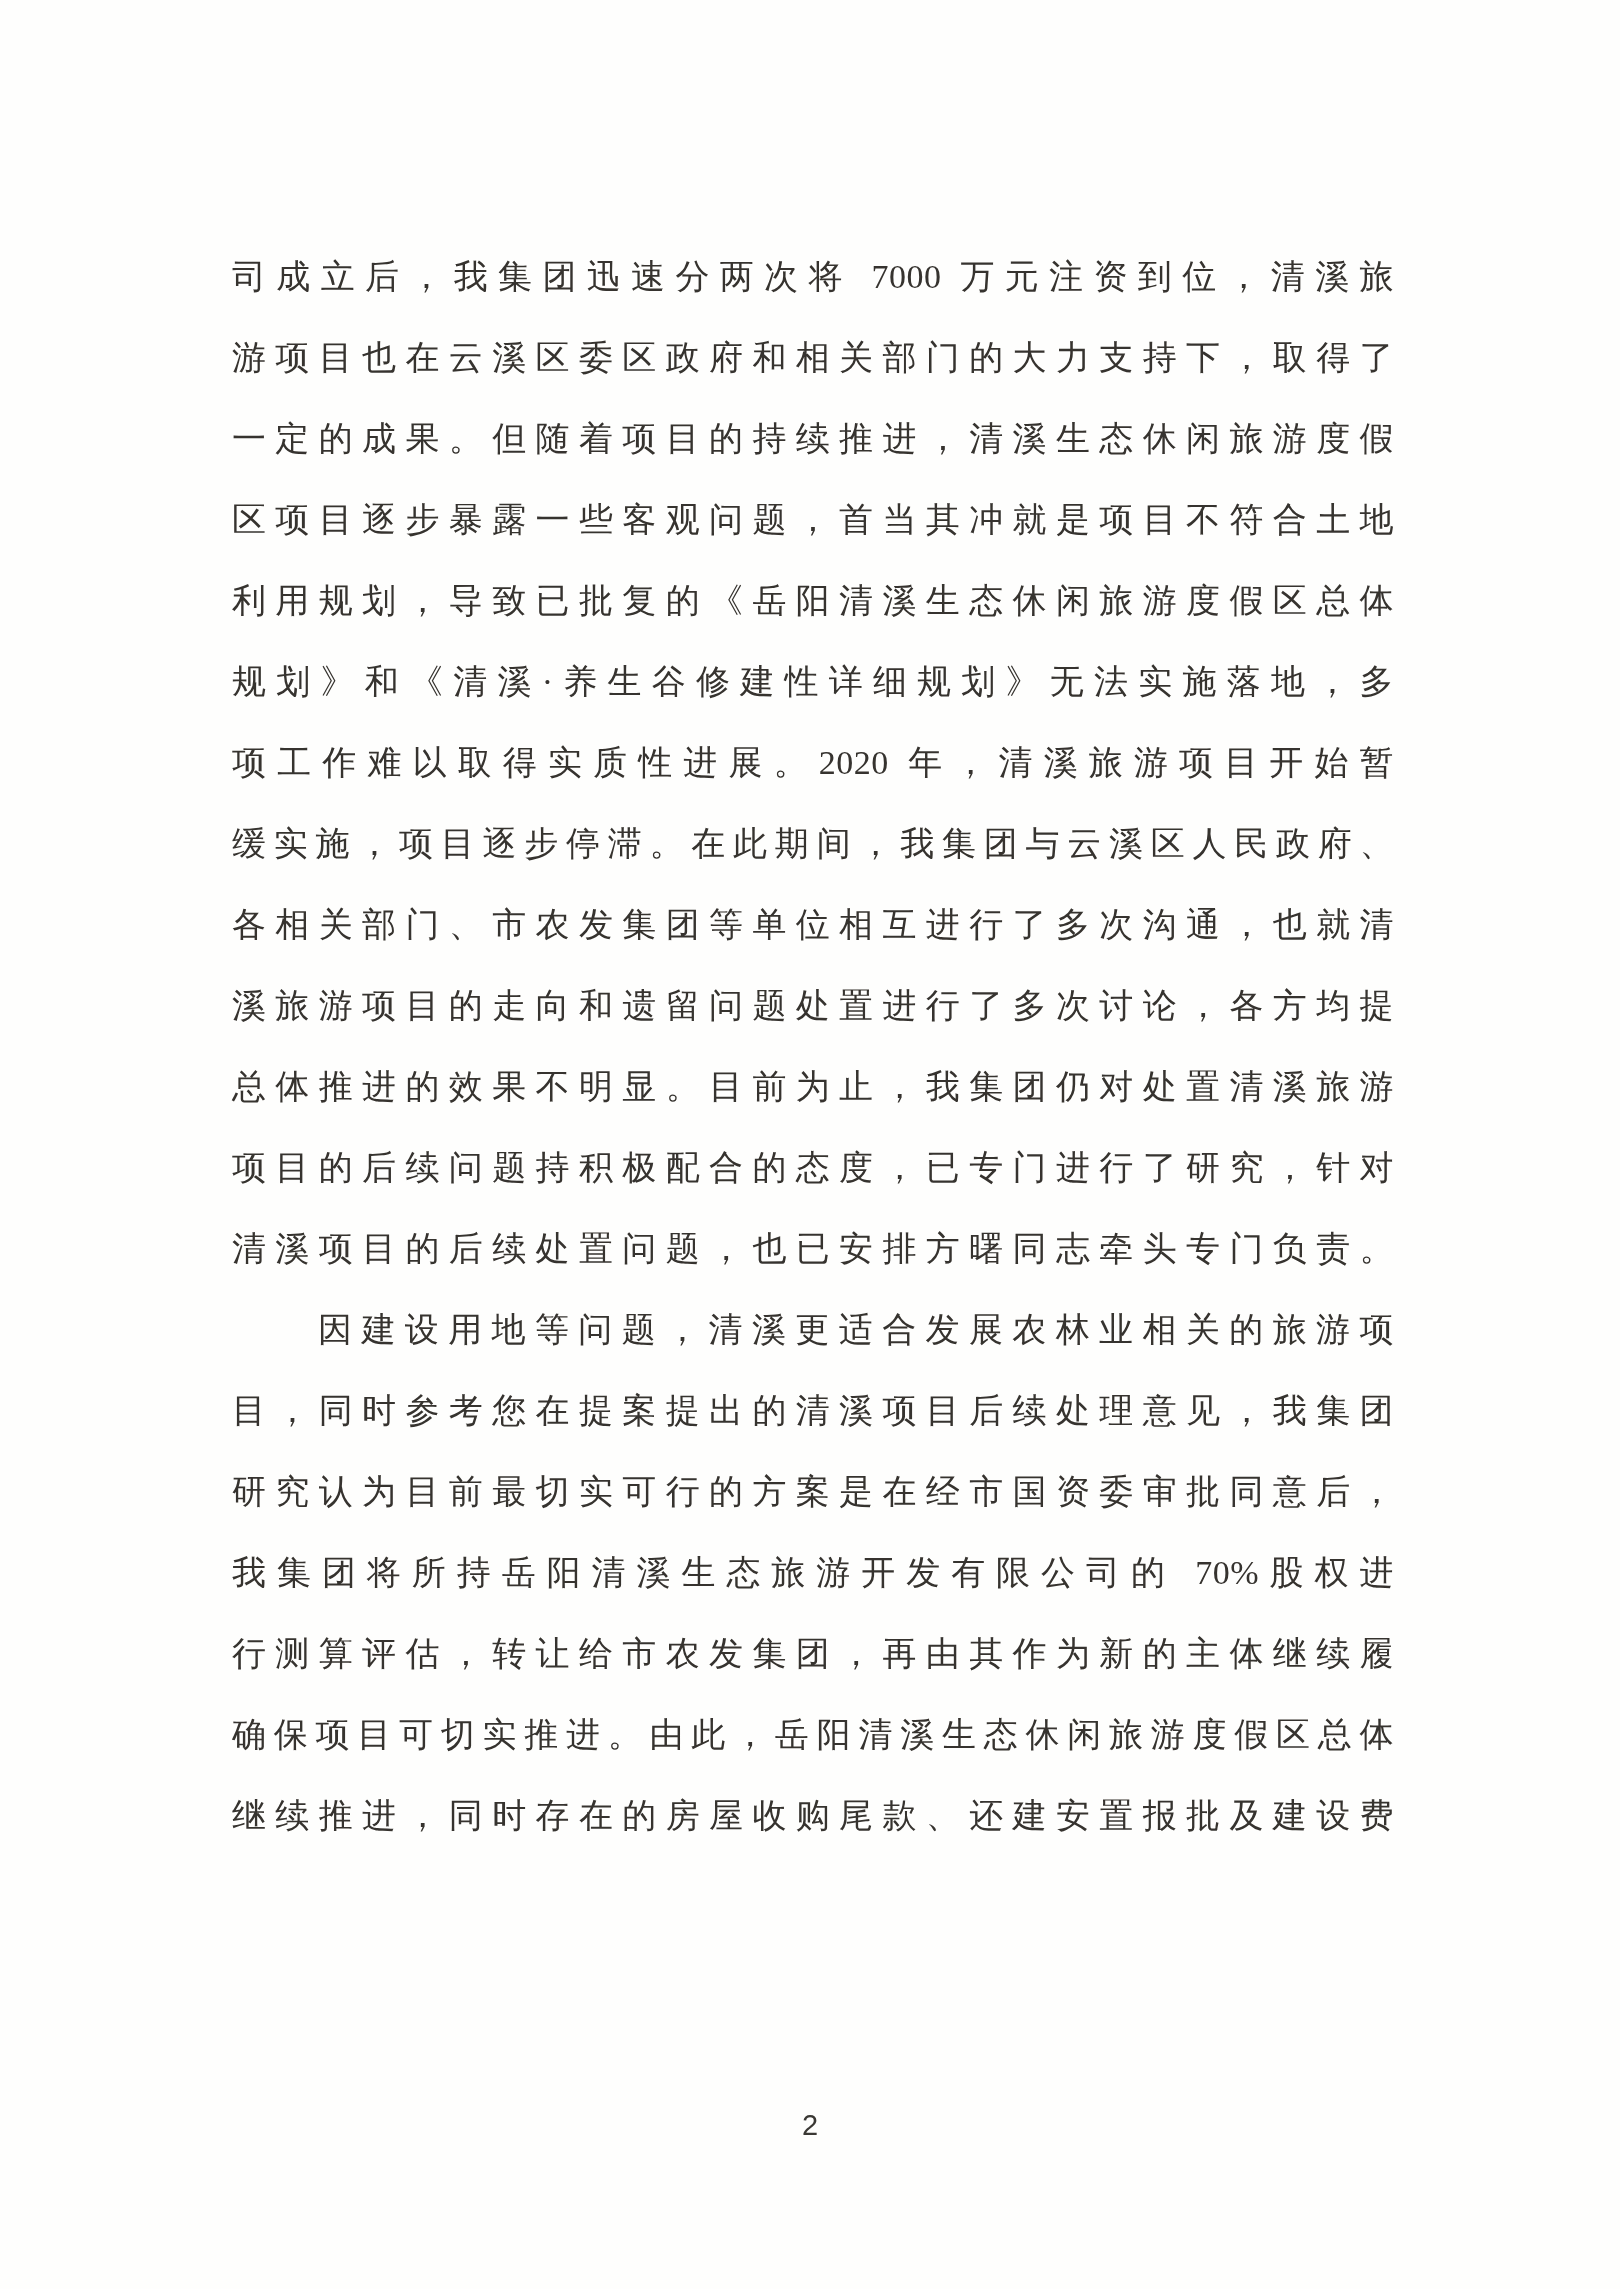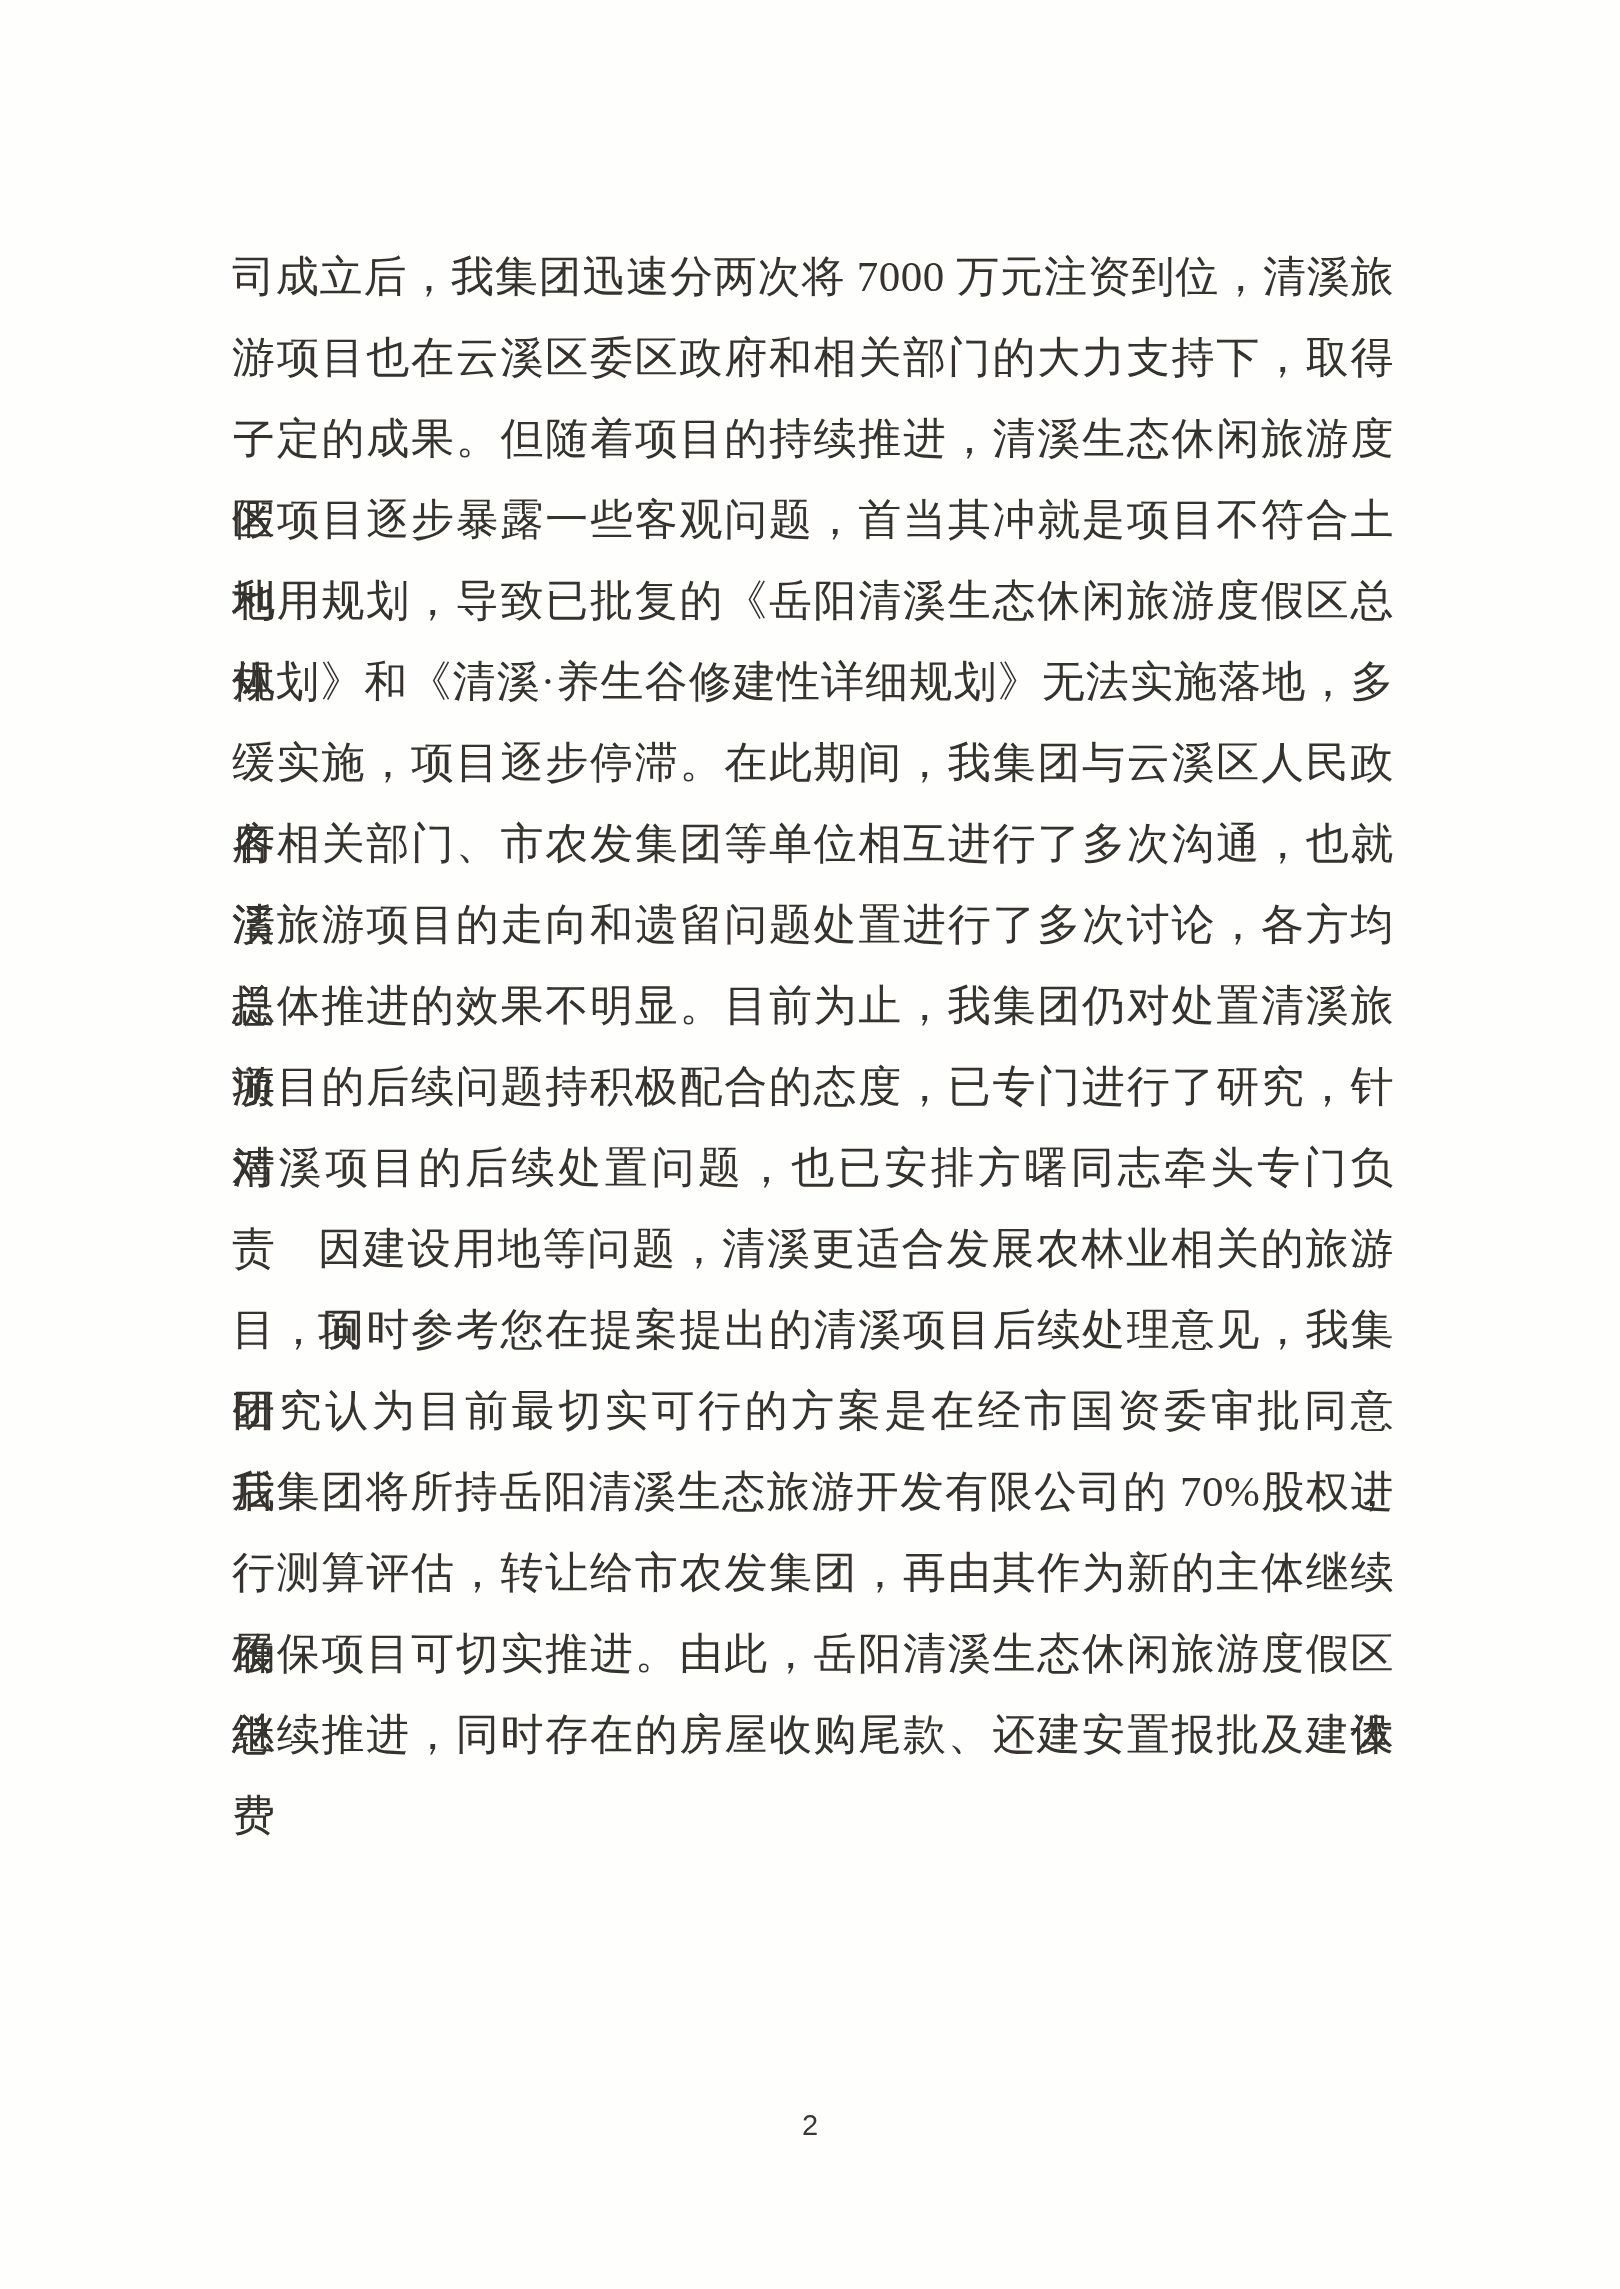--- a/index.html
+++ b/index.html
@@ -17,21 +17,21 @@
   }
   .text-block {
     position: absolute;
     left: 232px;
     top: 236px;
     width: 1162px;
   }
   .line {
     height: 81px;
     line-height: 81px;
-    font-size: 43px;
+    font-size: 34px;
     color: #36332f;
     text-align: justify;
     text-align-last: justify;
     letter-spacing: 0.5px;
     white-space: normal;
   }
   .line.indent {
     padding-left: 86px;
   }
   .page-footer {
@@ -51,20 +51,21 @@
 <body>
 
 <div class="page">
   <div class="text-block">
     <div class="line">司成立后，我集团迅速分两次将 7000 万元注资到位，清溪旅</div>
     <div class="line">游项目也在云溪区委区政府和相关部门的大力支持下，取得了</div>
     <div class="line">一定的成果。但随着项目的持续推进，清溪生态休闲旅游度假</div>
     <div class="line">区项目逐步暴露一些客观问题，首当其冲就是项目不符合土地</div>
     <div class="line">利用规划，导致已批复的《岳阳清溪生态休闲旅游度假区总体</div>
     <div class="line">规划》和《清溪·养生谷修建性详细规划》无法实施落地，多</div>
+    <div class="line">项工作难以取得实质性进展。2020 年，清溪旅游项目开始暂</div>
     <div class="line">缓实施，项目逐步停滞。在此期间，我集团与云溪区人民政府、</div>
     <div class="line">各相关部门、市农发集团等单位相互进行了多次沟通，也就清</div>
     <div class="line">溪旅游项目的走向和遗留问题处置进行了多次讨论，各方均提</div>
     <div class="line">总体推进的效果不明显。目前为止，我集团仍对处置清溪旅游</div>
     <div class="line">项目的后续问题持积极配合的态度，已专门进行了研究，针对</div>
     <div class="line">清溪项目的后续处置问题，也已安排方曙同志牵头专门负责。</div>
     <div class="line indent">因建设用地等问题，清溪更适合发展农林业相关的旅游项</div>
     <div class="line">目，同时参考您在提案提出的清溪项目后续处理意见，我集团</div>
     <div class="line">研究认为目前最切实可行的方案是在经市国资委审批同意后，</div>
     <div class="line">我集团将所持岳阳清溪生态旅游开发有限公司的 70%股权进</div>

